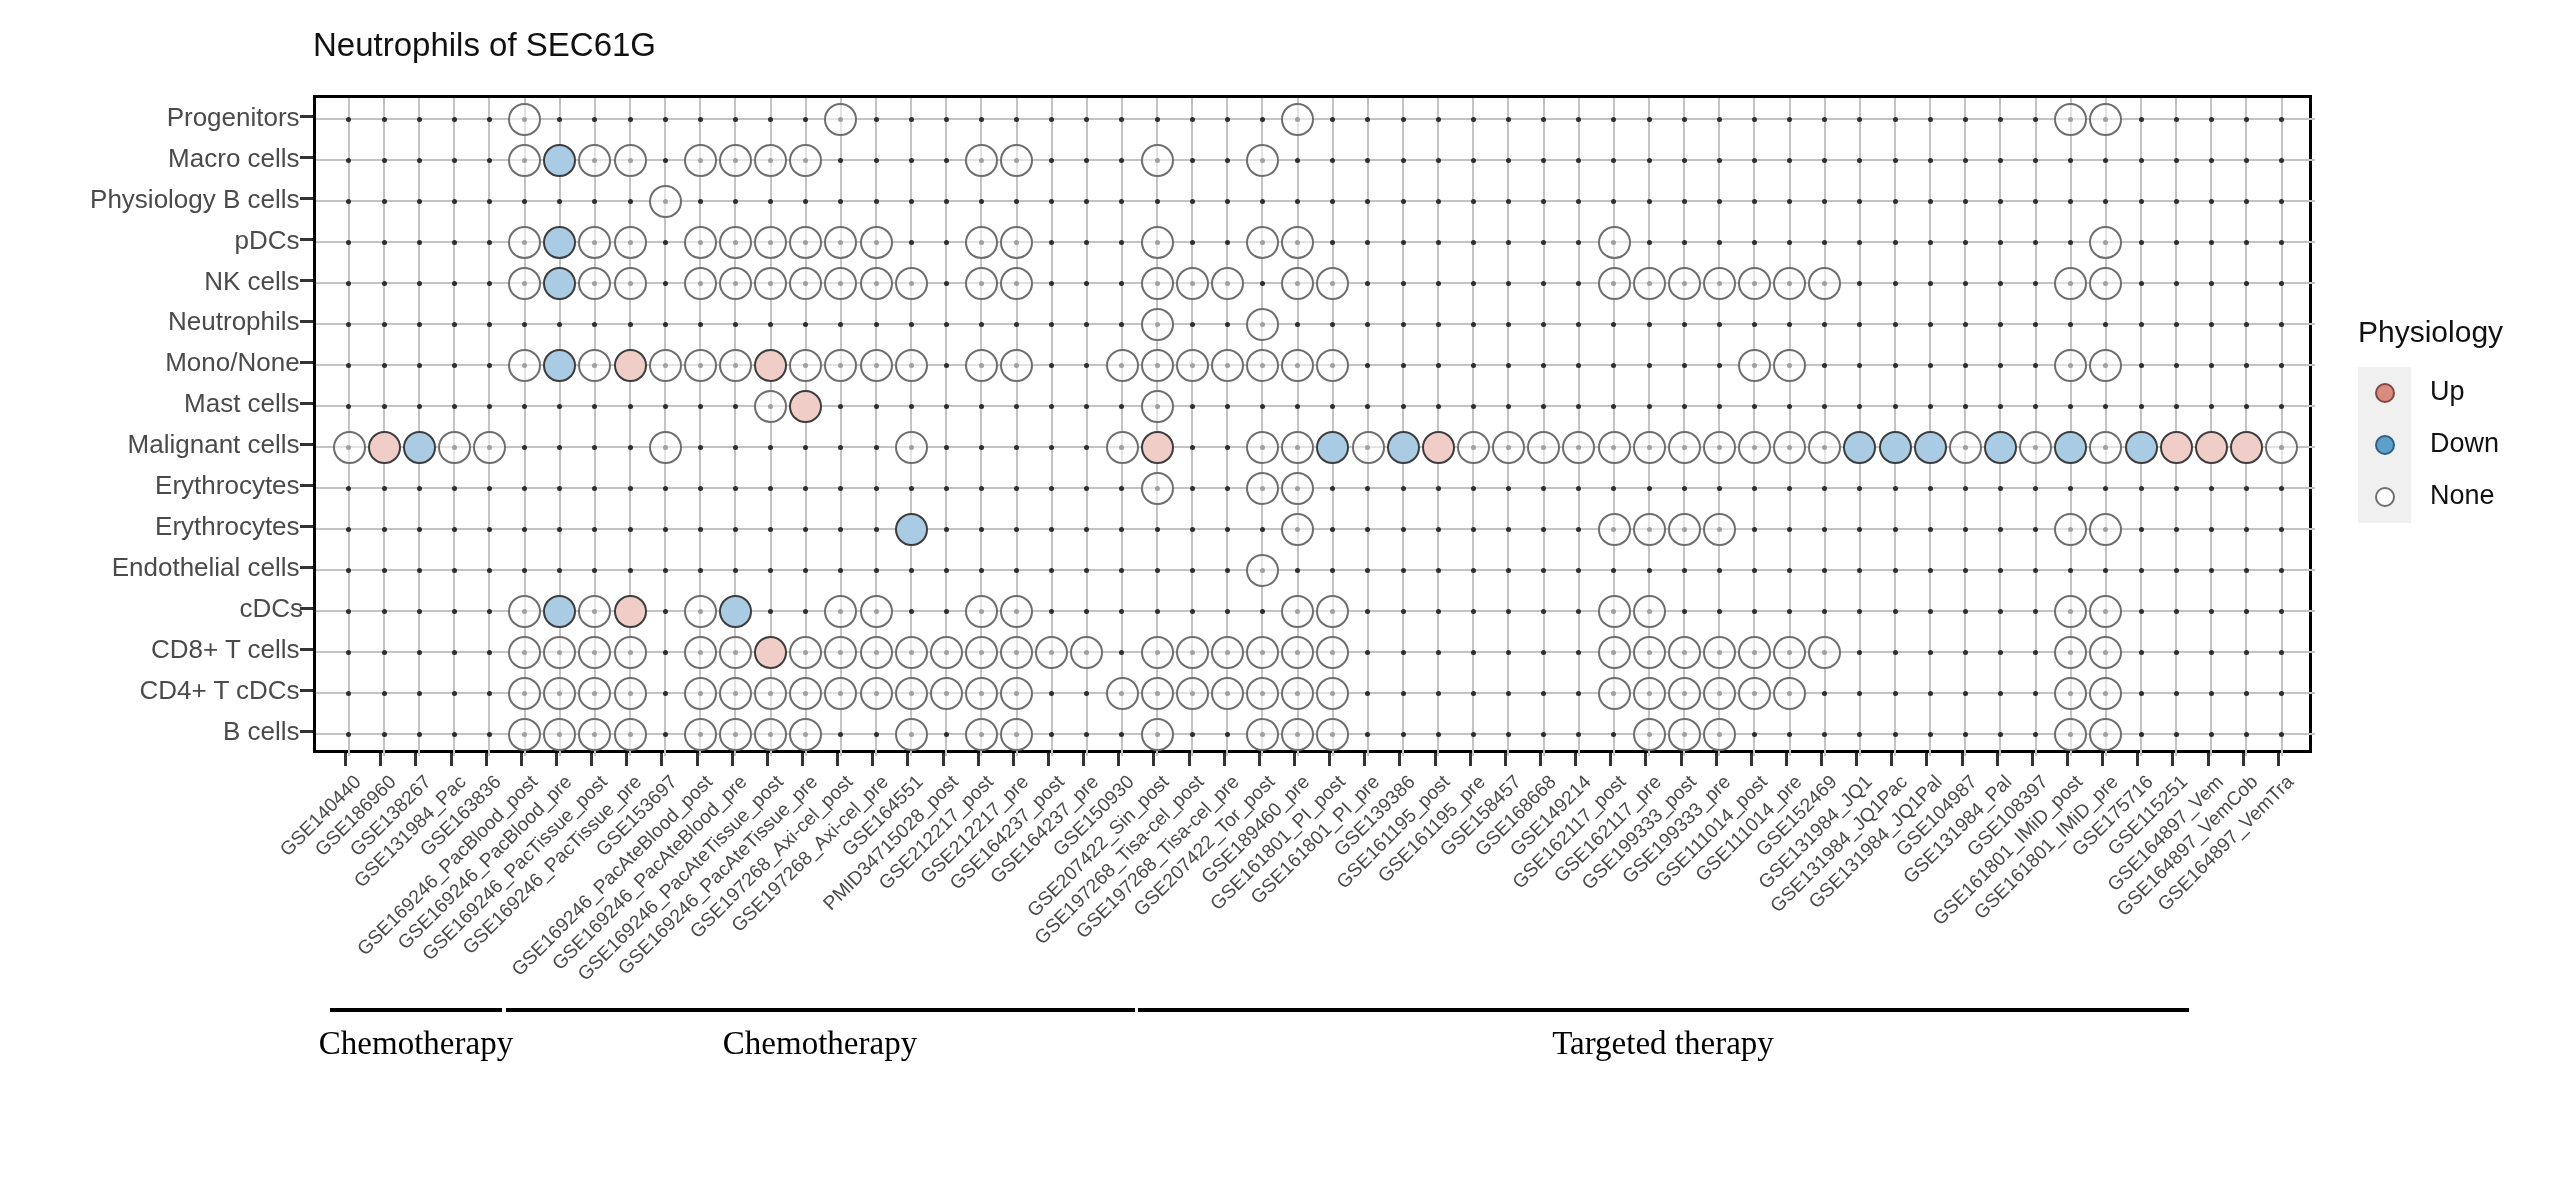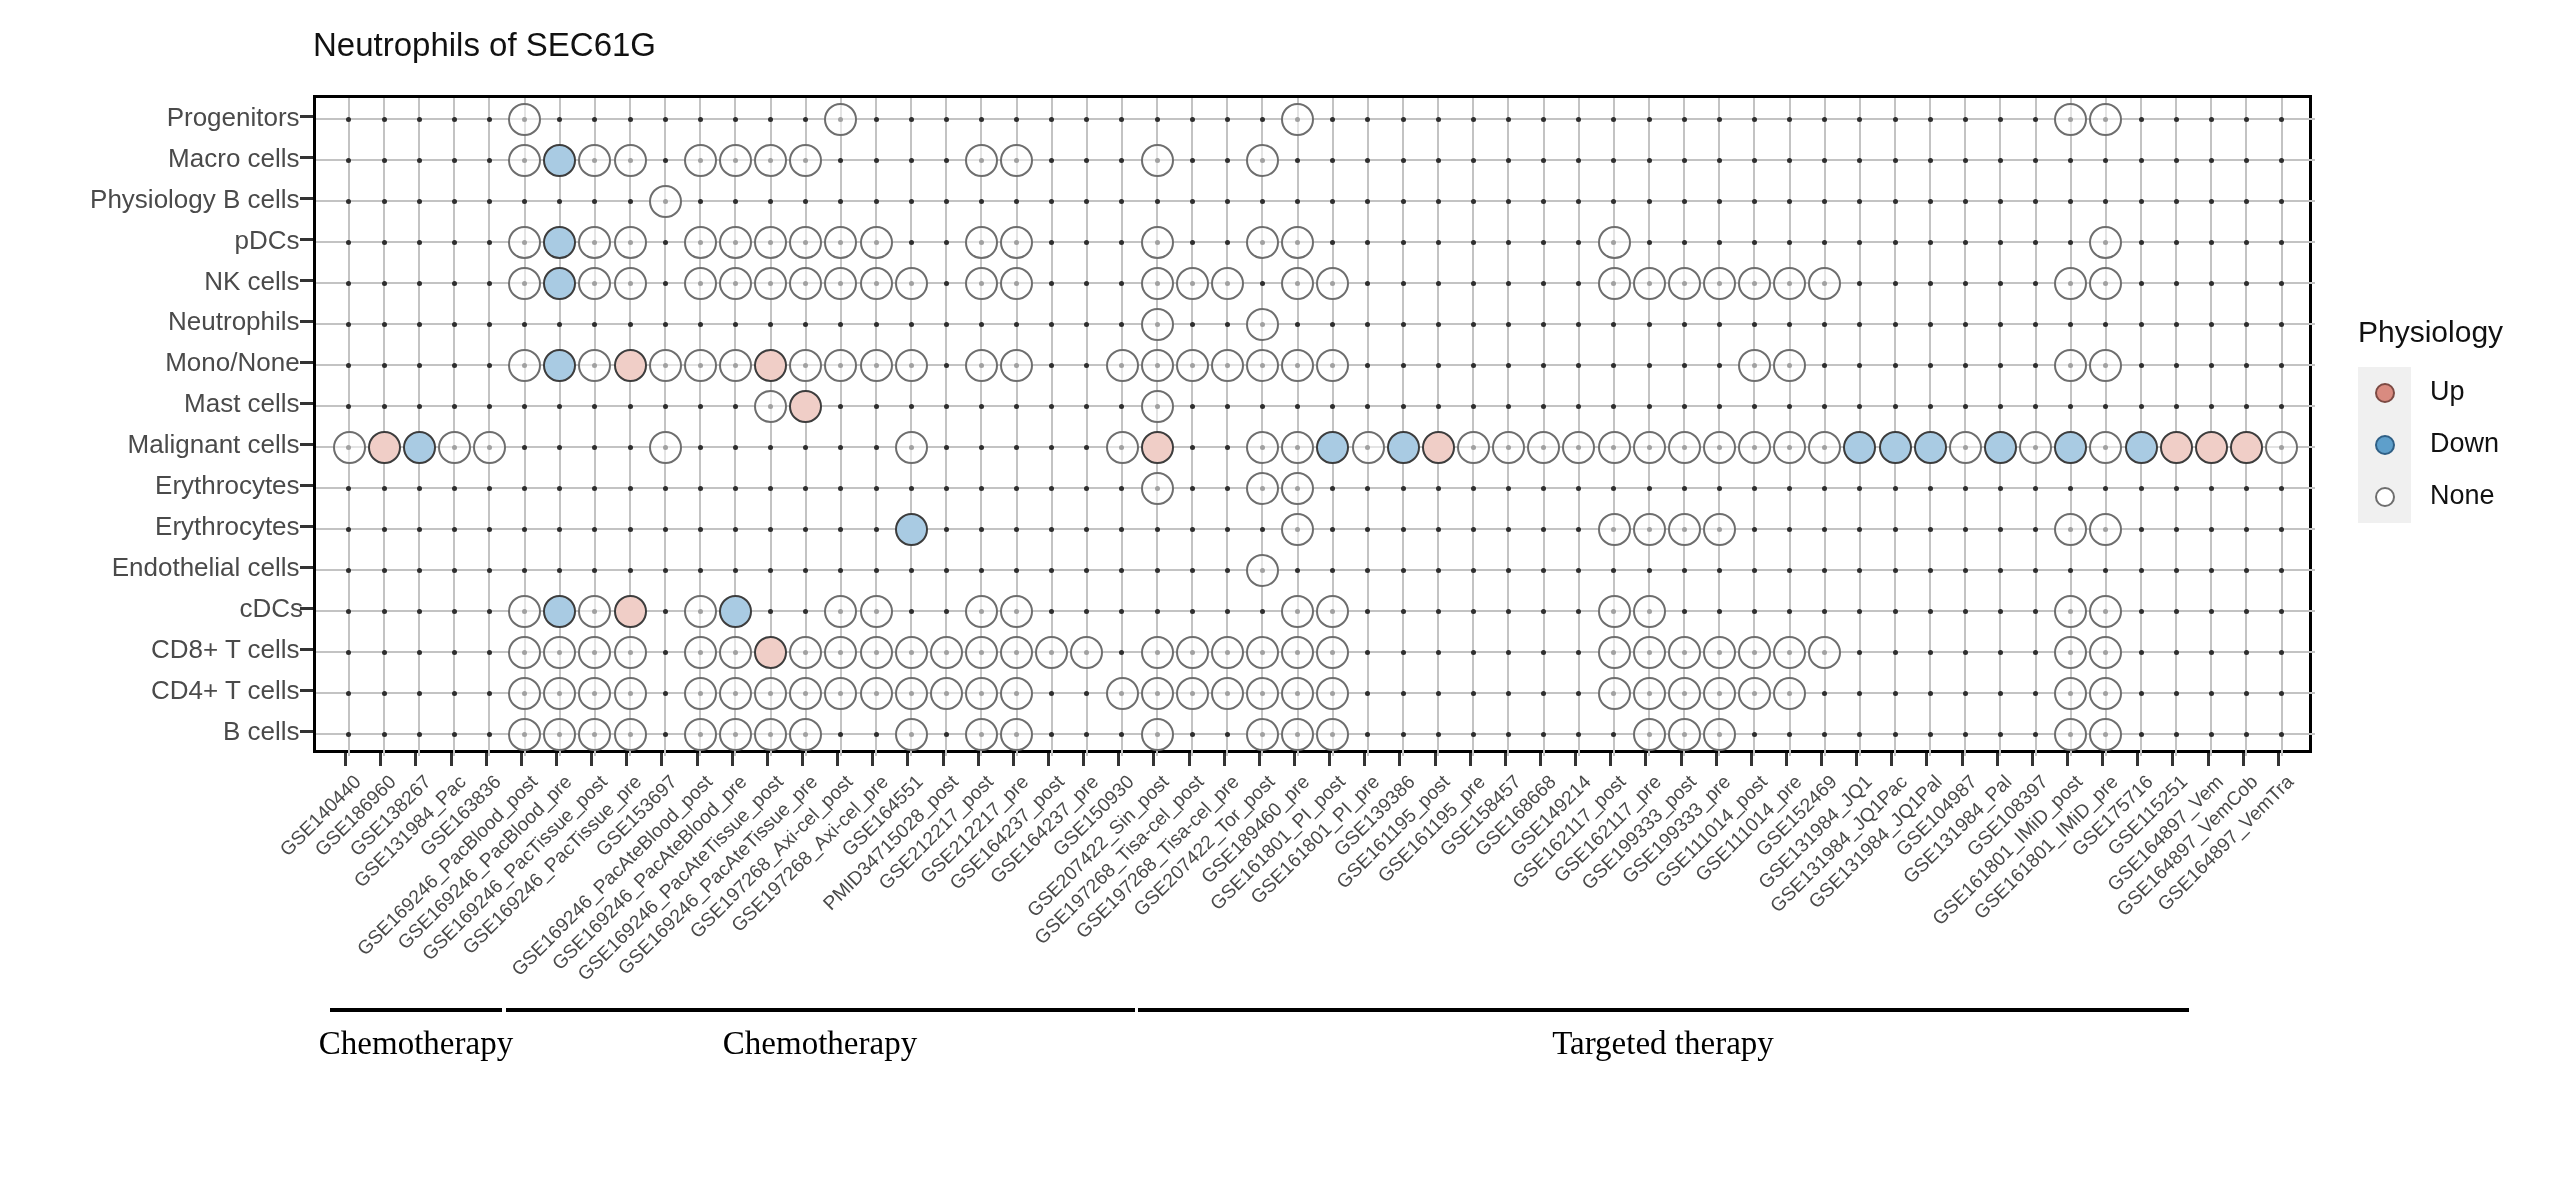--- a/index.html
+++ b/index.html
@@ -1262,21 +1262,21 @@
     <div class="ylab" style="left: 13.6px; top: 470px;">Erythrocytes</div>
     <div class="ytick" style="left: 300px; top: 525px; width: 13px; height: 2.9px;"></div>
     <div class="ylab" style="left: 13.6px; top: 511px;">Erythrocytes</div>
     <div class="ytick" style="left: 300px; top: 566px; width: 13px; height: 2.9px;"></div>
     <div class="ylab" style="left: 13.6px; top: 552px;">Endothelial cells</div>
     <div class="ytick" style="left: 300px; top: 607px; width: 13px; height: 2.9px;"></div>
     <div class="ylab" style="left: 17px; top: 593px;">cDCs</div>
     <div class="ytick" style="left: 300px; top: 648px; width: 13px; height: 2.9px;"></div>
     <div class="ylab" style="left: 13.6px; top: 634px;">CD8+ T cells</div>
     <div class="ytick" style="left: 300px; top: 689px; width: 13px; height: 2.9px;"></div>
-    <div class="ylab" style="left: 13.6px; top: 675px;">CD4+ T cells</div>
+    <div class="ylab" style="left: 13.6px; top: 675px;">CD4+ T cDCs</div>
     <div class="ytick" style="left: 300px; top: 730px; width: 13px; height: 2.9px;"></div>
     <div class="ylab" style="left: 13.6px; top: 716px;">B cells</div>
     <div class="xtick" style="left: 344px; top: 753px; width: 2.9px; height: 13px;"></div>
     <div class="xlab" style="top: 771px; right: 2226px;">GSE140440</div>
     <div class="xtick" style="left: 379px; top: 753px; width: 2.9px; height: 13px;"></div>
     <div class="xlab" style="top: 771px; right: 2191px;">GSE186960</div>
     <div class="xtick" style="left: 414px; top: 753px; width: 2.9px; height: 13px;"></div>
     <div class="xlab" style="top: 771px; right: 2156px;">GSE138267</div>
     <div class="xtick" style="left: 450px; top: 753px; width: 2.9px; height: 13px;"></div>
     <div class="xlab" style="top: 771px; right: 2121px;">GSE131984_Pac</div>

